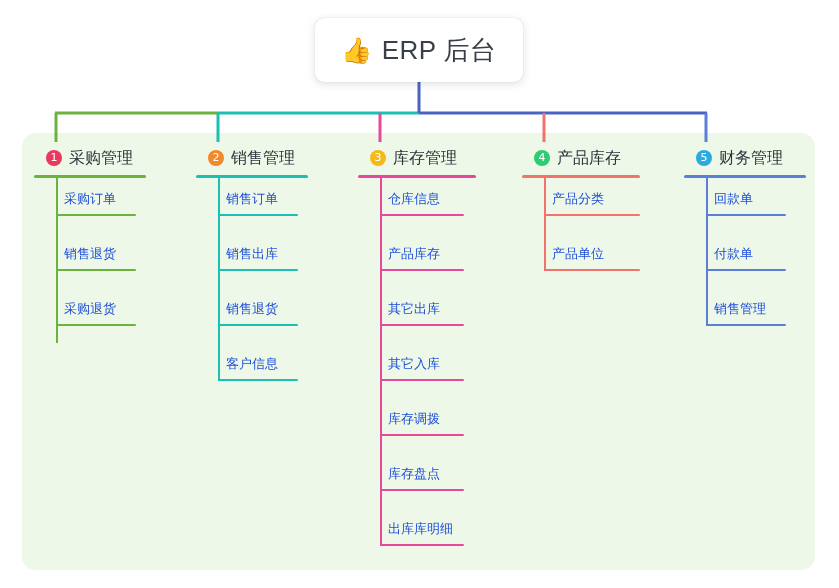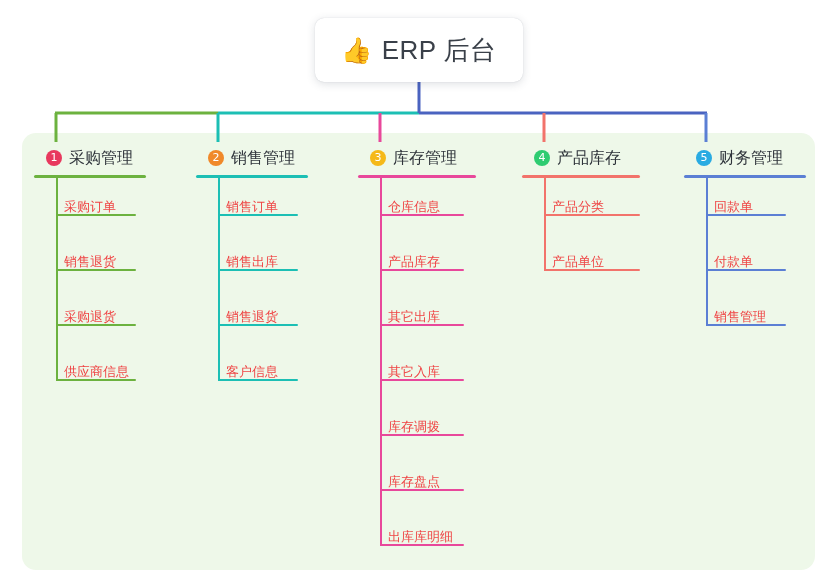--- a/index.html
+++ b/index.html
@@ -42,22 +42,22 @@
   .badge{
     width:16px;height:16px;border-radius:50%;
     color:#fff;font-size:11px;line-height:16px;text-align:center;
     flex:0 0 auto;font-family:"DejaVu Sans",sans-serif;
   }
   .col-title{font-size:16px;color:#2f343b;}
   .head-rule{height:3px;border-radius:2px;margin-top:5px;}
 
   .leaf{position:relative;height:55px;}
   .leaf-label{
-    position:absolute;left:30px;top:20px;
-    font-size:13px;color:#ef4444;white-space:nowrap;
+    position:absolute;left:30px;top:12px;
+    font-size:13px;color:#1d4ed8;white-space:nowrap;
   }
   .leaf-underline{
     position:absolute;left:22px;bottom:17px;height:2px;border-radius:1px;
   }
   .leaf-spine{position:absolute;left:22px;top:0;width:2px;}
 </style>
 </head>
 <body>
 
 <div id="canvas">
@@ -96,25 +96,20 @@
         <div class="leaf">
           <div class="leaf-spine" style="background: rgb(108, 178, 63); height: 55px;"></div>
           <div class="leaf-label">销售退货</div>
           <div class="leaf-underline" style="background: rgb(108, 178, 63); width: 80px;"></div>
         </div>
         <div class="leaf">
           <div class="leaf-spine" style="background: rgb(108, 178, 63); height: 55px;"></div>
           <div class="leaf-label">采购退货</div>
           <div class="leaf-underline" style="background: rgb(108, 178, 63); width: 80px;"></div>
         </div>
-        <div class="leaf">
-          <div class="leaf-spine" style="background: rgb(108, 178, 63); height: 38px;"></div>
-          <div class="leaf-label">供应商信息</div>
-          <div class="leaf-underline" style="background: rgb(108, 178, 63); width: 80px;"></div>
-        </div>
       </div>
       <div class="col" style="left: 196px; width: 150px;">
         <div class="col-head">
           <span class="badge" style="background: rgb(240, 137, 42);">2</span>
           <span class="col-title">销售管理</span>
         </div>
         <div class="head-rule" style="background: rgb(28, 191, 180); width: 112px;"></div>
         <div class="leaf">
           <div class="leaf-spine" style="background: rgb(28, 191, 180); height: 55px;"></div>
           <div class="leaf-label">销售订单</div>

